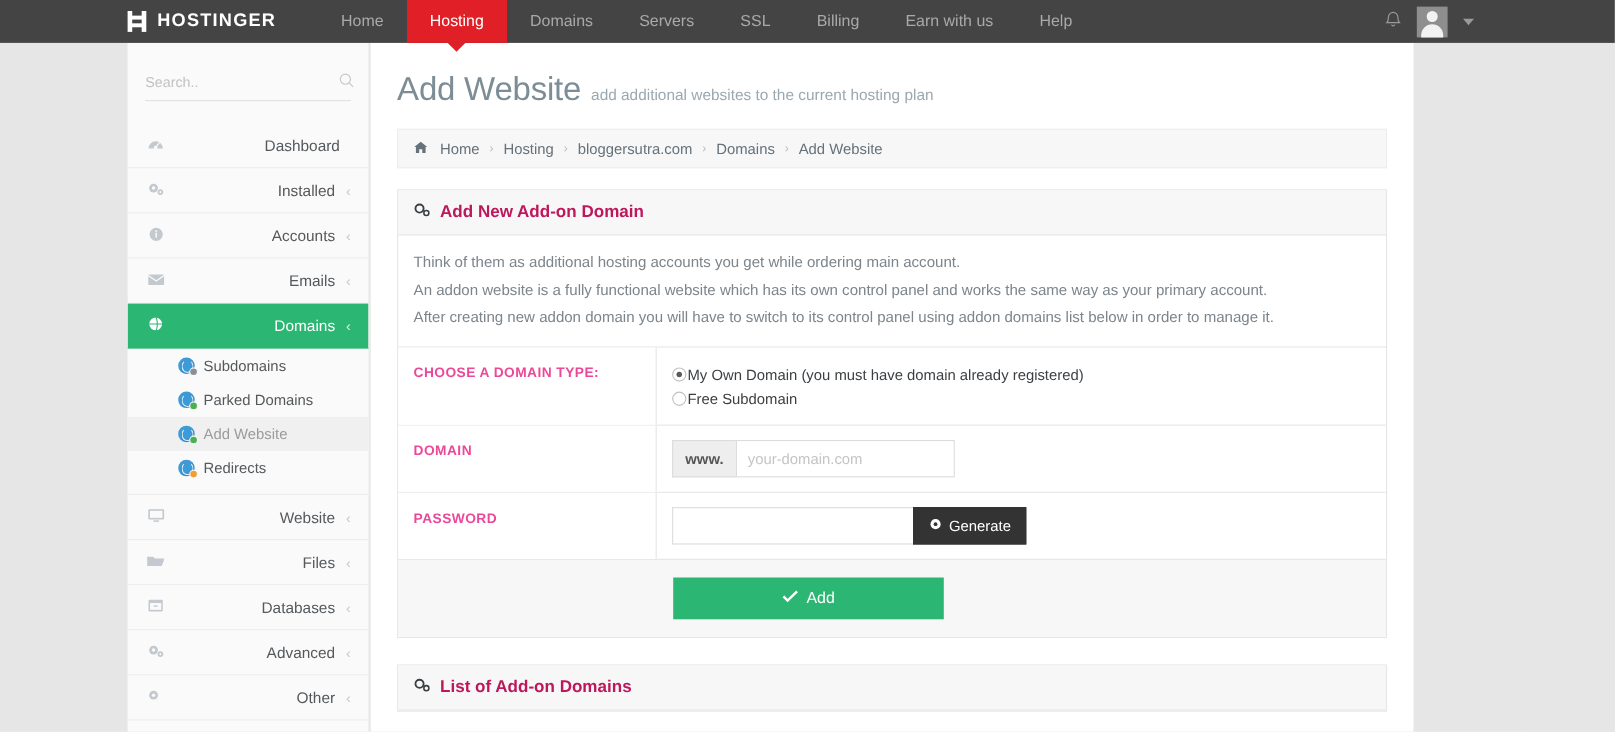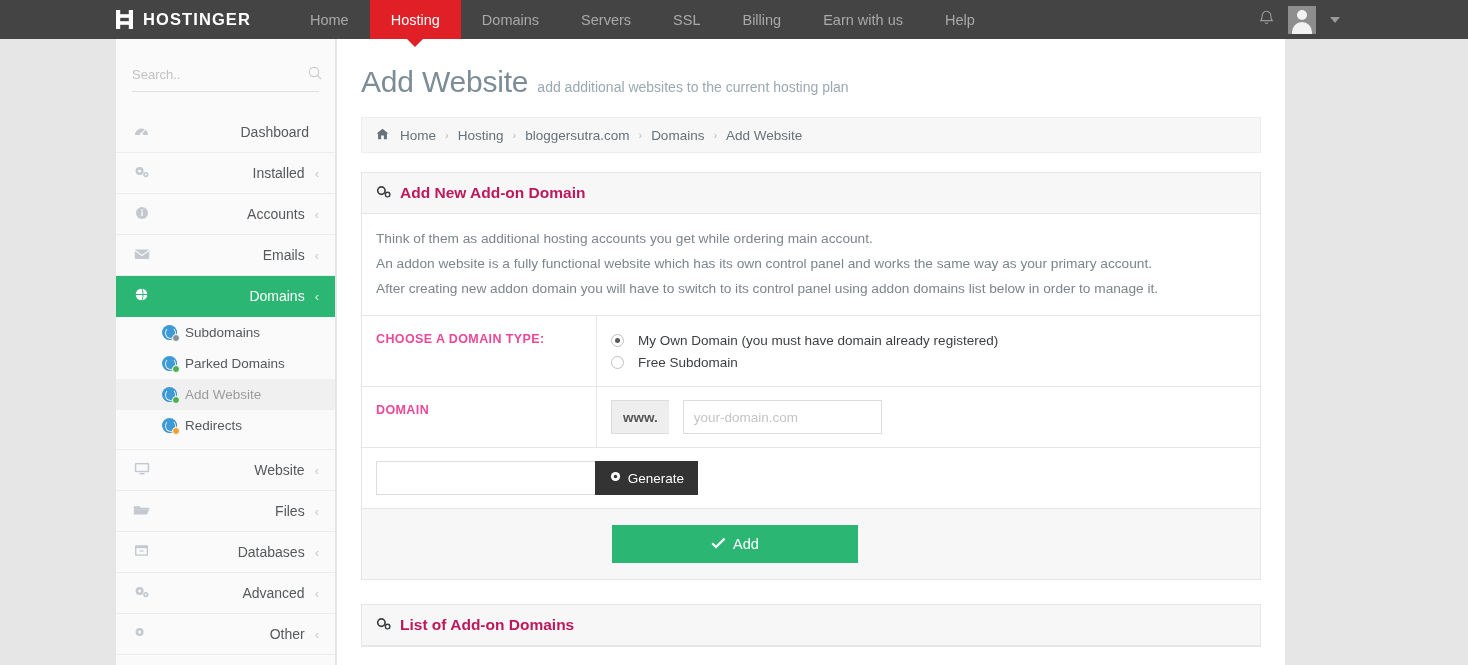--- a/index.html
+++ b/index.html
@@ -165,33 +165,33 @@
   .panel-desc p { font-size: 13.7px; color: #7c858c; line-height: 25px; }
 
   .form-row { display: flex; border-top: 1px solid #e6e6e6; min-height: 49px; }
   .form-label {
     width: 235px; flex: none; padding: 16px 14px;
     font-size: 12.5px; font-weight: bold; color: #ec4899;
     letter-spacing: 0.4px; border-right: 1px solid #e6e6e6; background: #fff;
   }
   .form-field { flex: 1; padding: 13px 14px; }
 
-  .radio-line { display: flex; align-items: center; gap: 14px; height: 22px; }
+  .radio-line { display: flex; align-items: center; gap: 1px; height: 22px; }
   .radio {
     width: 13px; height: 13px; border-radius: 50%;
     border: 1px solid #c0c0c0; background: #fff; position: relative; flex: none;
     cursor: pointer;
   }
   .radio.checked::after {
     content: ""; position: absolute; top: 3px; left: 3px;
     width: 5px; height: 5px; border-radius: 50%; background: #5a5a5a;
   }
   .radio-label { font-size: 13.5px; color: #3b3f42; cursor: pointer; }
 
-  .input-group { display: flex; align-items: stretch; width: 220px; gap: 14px; }
+  .input-group { display: flex; align-items: stretch; width: 220px; }
   .input-addon {
     background: #eeeeee; border: 1px solid #dcdcdc; border-right: none;
     padding: 0 11px; display: flex; align-items: center;
     font-size: 13.5px; font-weight: bold; color: #555; text-transform: none;
   }
   .text-input {
     flex: 1; border: 1px solid #dcdcdc; outline: none; padding: 0 10px;
     height: 34px; font-family: "Liberation Sans", sans-serif;
     font-size: 13.5px; color: #555; background: #fff;
   }
@@ -484,20 +484,21 @@
         <div class="form-label">DOMAIN</div>
         <div class="form-field">
           <div class="input-group">
             <span class="input-addon">www.</span>
             <input class="text-input" type="text" placeholder="your-domain.com" style="">
           </div>
         </div>
       </div>
 
       <div class="form-row">
+        <div class="form-label">PASSWORD</div>
         <div class="form-field">
           <div class="pw-group">
             <input class="pw-input" type="text" placeholder="" style="">
             <button class="generate-btn">
               <span>
                 <svg width="13" height="13" viewBox="0 0 13 13" aria-hidden="true">
                   <circle cx="6.5" cy="6.5" r="4.6" fill="#ffffff"></circle>
                   <circle cx="6.5" cy="6.5" r="1.7" fill="#333333"></circle>
                 </svg>
               </span>

